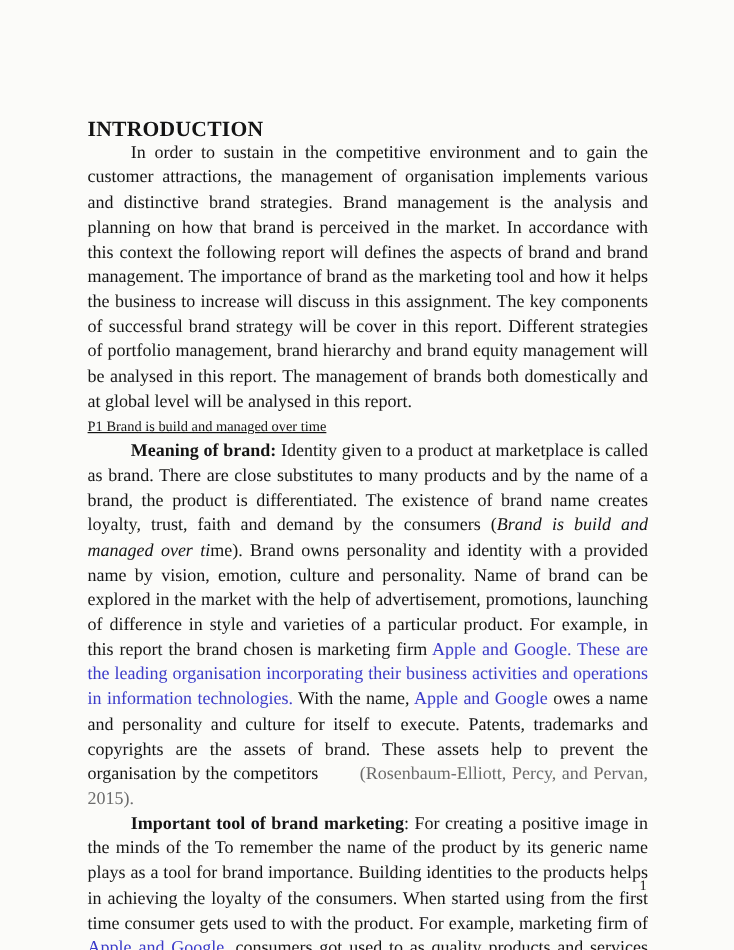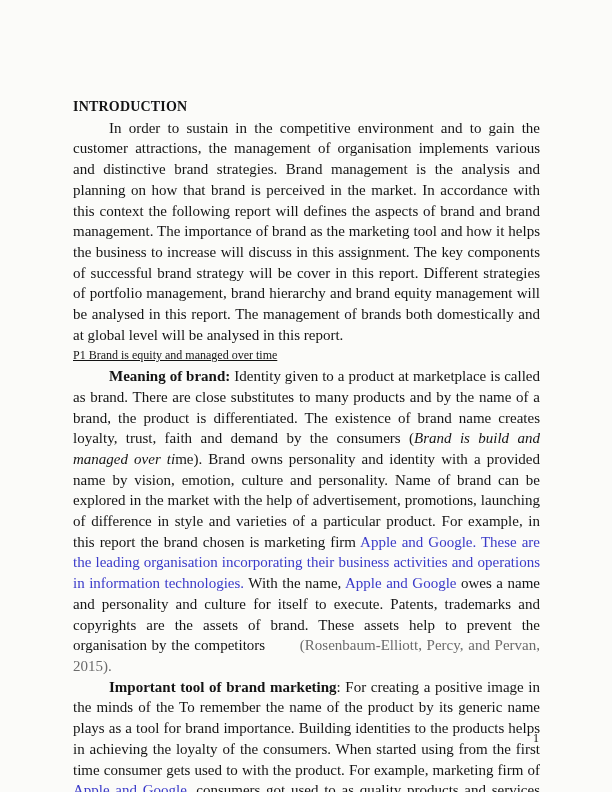--- a/index.html
+++ b/index.html
@@ -18,21 +18,21 @@
     position: relative;
     width: 612px;
     height: 792px;
     box-sizing: border-box;
     padding: 97px 72px 0 73px;
   }
   .doc-content {
     width: 467px;
   }
   .heading {
-    font-size: 14px;
+    font-size: 18px;
     font-weight: bold;
     line-height: 20.7px;
     margin: 0;
     padding: 0;
     letter-spacing: 0.2px;
   }
   .subheading {
     font-size: 12px;
     font-weight: normal;
     text-decoration: underline;
@@ -62,18 +62,18 @@
     color: #141414;
   }
 </style>
 </head>
 <body>
 
 <main class="page">
   <div class="doc-content" id="doc-content">
       <h1 class="heading">INTRODUCTION</h1>
       <p class="para"><span>In order to sustain in the competitive environment and to gain the customer attractions, the management of organisation implements various and distinctive brand strategies. Brand management is the analysis and planning on how that brand is perceived in the market. In accordance with this context the following report will defines the aspects of brand and brand management. The importance of brand as the marketing tool and how it helps the business to increase will discuss in this assignment. The key components of successful brand strategy will be cover in this report. Different strategies of portfolio management, brand hierarchy and brand equity management will be analysed in this report. The management of brands both domestically and at global level will be analysed in this report.</span></p>
-      <h2 class="subheading">P1 Brand is equity and managed over time</h2>
+      <h2 class="subheading">P1 Brand is build and managed over time</h2>
       <p class="para"><span class="run-bold">Meaning of brand:</span><span> Identity given to a product at marketplace is called as brand. There are close substitutes to many products and by the name of a brand, the product is differentiated. The existence of brand name creates loyalty, trust, faith and demand by the consumers (</span><span class="run-italic">Brand is build and managed over ti</span><span>me). Brand owns personality and identity with a provided name by vision, emotion, culture and personality. Name of brand can be explored in the market with the help of advertisement, promotions, launching of difference in style and varieties of a particular product. For example, in this report the brand chosen is marketing firm </span><span class="run-link">Apple and Google. These are the leading organisation incorporating their business activities and operations in information technologies.</span><span> With the name, </span><span class="run-link">Apple and Google</span><span> owes a name and personality and culture for itself to execute. Patents, trademarks and copyrights are the assets of brand. These assets help to prevent the organisation by the competitors </span><span class="run-cite">(Rosenbaum-Elliott, Percy, and Pervan, 2015).</span></p>
       <p class="para"><span class="run-bold">Important tool of brand marketing</span><span>: For creating a positive image in the minds of the To remember the name of the product by its generic name plays as a tool for brand importance. Building identities to the products helps in achieving the loyalty of the consumers. When started using from the first time consumer gets used to with the product. For example, marketing firm of </span><span class="run-link">Apple and Google</span><span>, consumers got used to as quality products and services are provided by these organisation and the consumers to get benefit out of it by satisfying them in their needs.</span></p>
     </div>
   <div class="page-footer">1</div>
 </main>
 
 </body></html>

